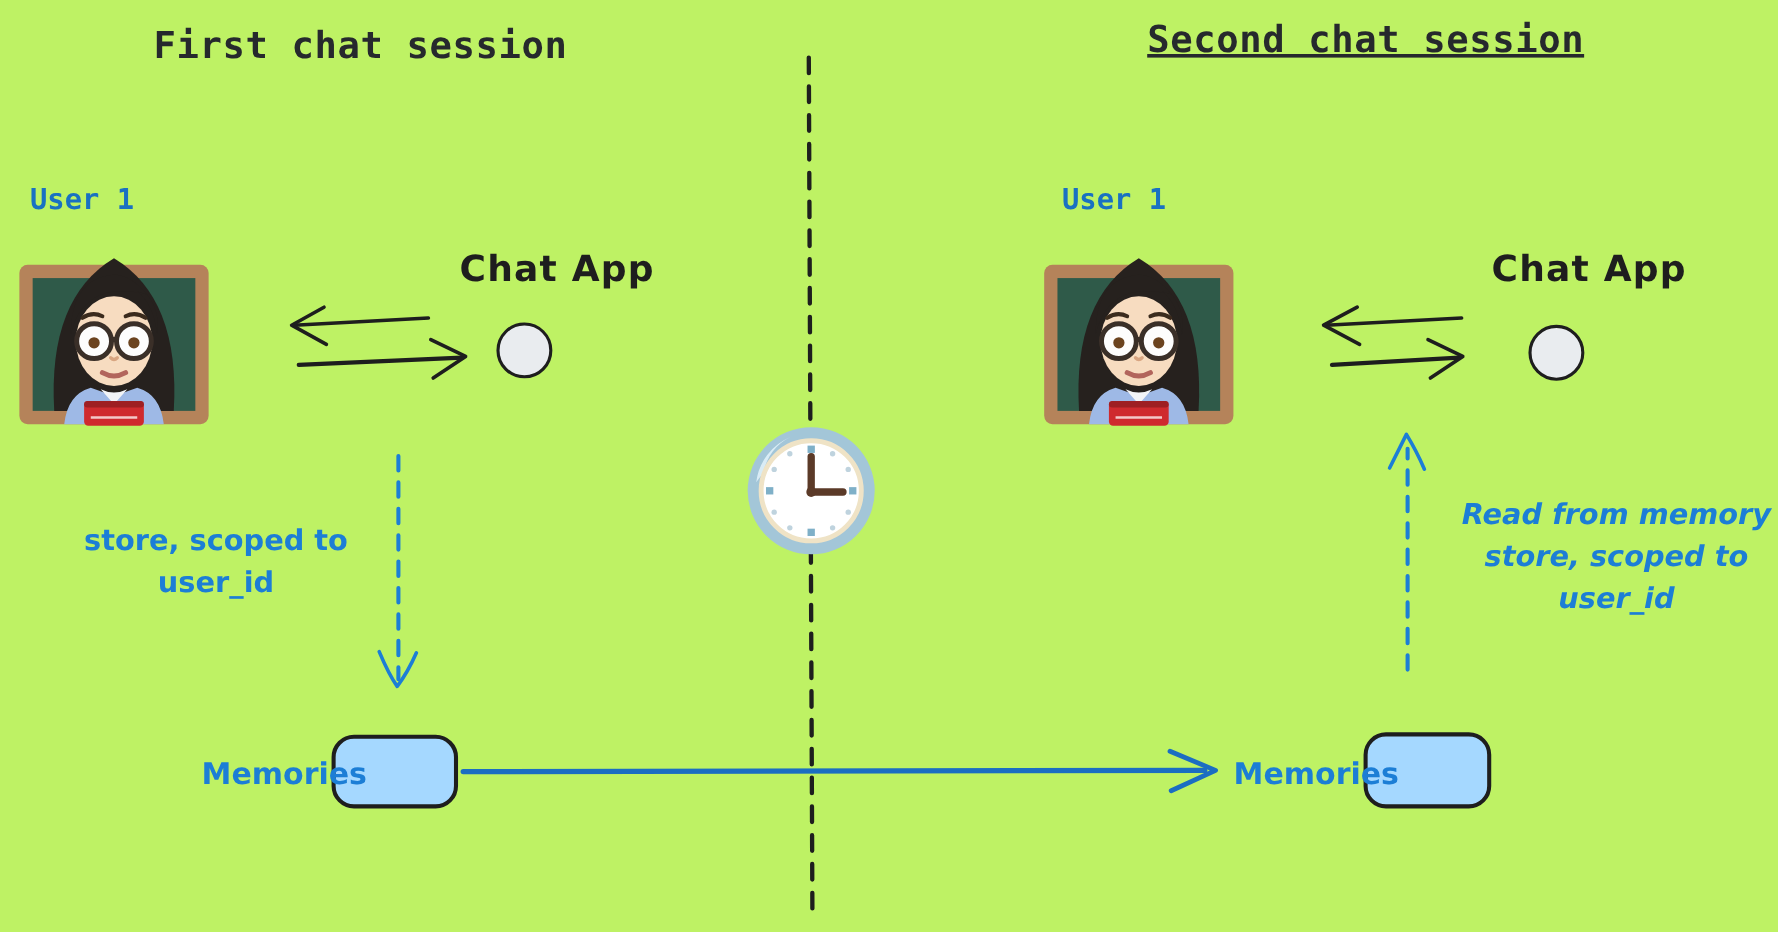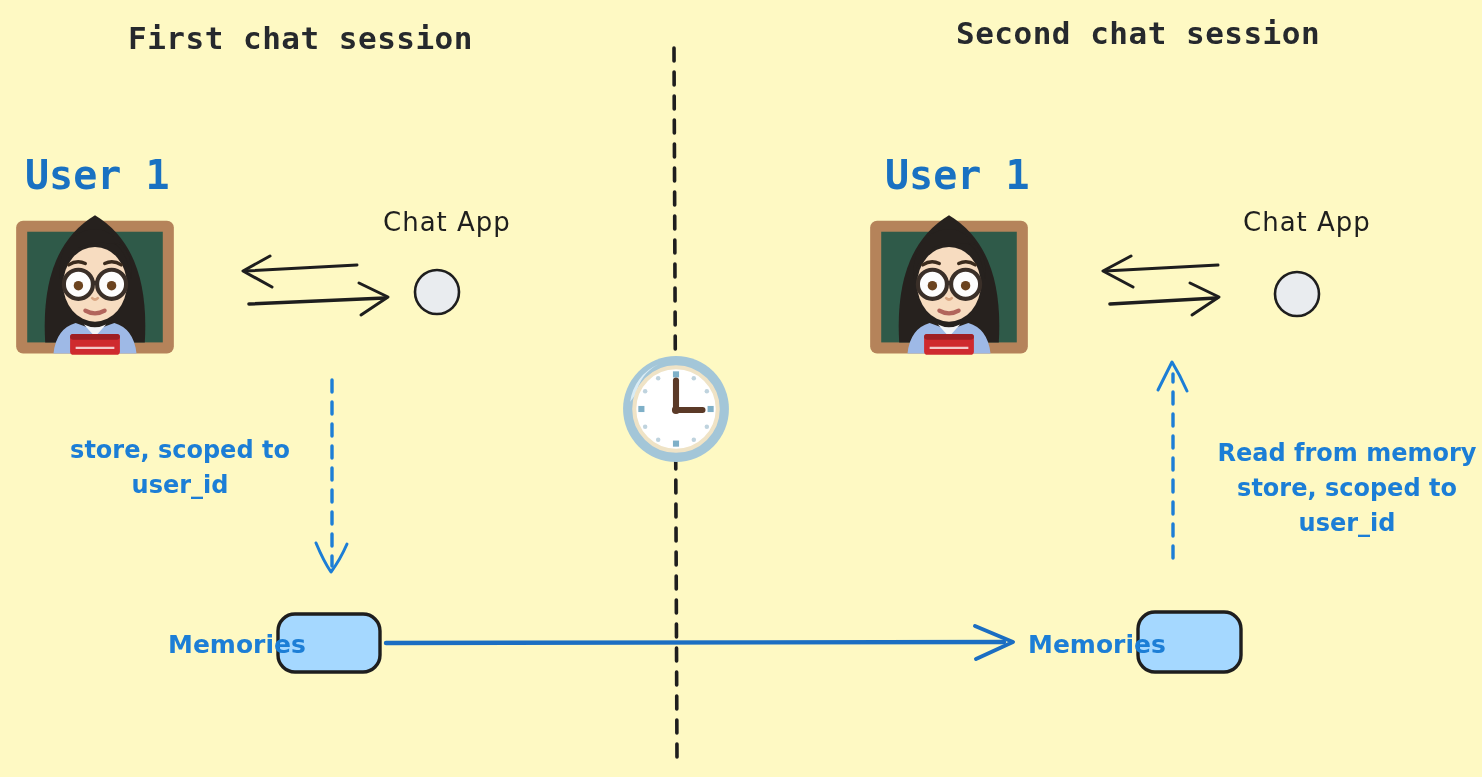--- a/index.html
+++ b/index.html
@@ -1,44 +1,44 @@
 <!DOCTYPE html>
 <html><head>
 <meta charset="utf-8">
 <style>
   html,body{margin:0;padding:0;background:#ffffff;}
   #stage{
     position:relative;
     width:1482px;height:777px;
-    background:#fef9c3;
+    background:#bef264;
     overflow:hidden;
     font-family:"DejaVu Sans",sans-serif;
   }
   .abs{position:absolute;}
   .session-title{
     font-family:"DejaVu Sans Mono","Liberation Mono",monospace;
     font-weight:bold;
     font-size:31px;
     color:#26292d;
     letter-spacing:.5px;
     white-space:nowrap;
   }
   .user-label{
     font-family:"DejaVu Sans Mono","Liberation Mono",monospace;
     font-weight:bold;
-    font-size:40px;
+    font-size:24px;
     color:#1971c2;
     white-space:nowrap;
   }
   .hand{
     font-family:"DejaVu Sans","Liberation Sans",sans-serif;
     color:#1e1e1e;
     white-space:nowrap;
   }
-  .chat-app-label{font-size:26px;font-weight:400;letter-spacing:1px;}
+  .chat-app-label{font-size:30px;font-weight:700;letter-spacing:1px;}
   .annotation{
     font-size:24px;font-weight:600;
     color:#1c7ed6;
     text-align:center;
     line-height:35px;
     white-space:nowrap;
   }
   .memories-label{
     font-size:25px;font-weight:600;
     color:#1c7ed6;
@@ -88,21 +88,21 @@
       <path d="M1218 265 L1105 271" stroke-width="3"></path>
       <path d="M1131 256 L1103 271 L1133 287" stroke-width="3"></path>
       <path d="M1110 304 L1216 298" stroke-width="3.6"></path>
       <path d="M1190 283 L1219 297 L1192 315" stroke-width="3"></path>
     </g>
 
     <circle cx="1297" cy="294" r="22" fill="#e9ecef" stroke="#1e1e1e" stroke-width="2.6"></circle>
   </svg>
 
   <div class="abs session-title" style="left:128px;top:20px;">First chat session</div>
-  <div class="abs session-title" style="left:956px;top:15px;">Second chat session</div>
+  <div class="abs session-title" style="left:956px;top:15px;text-decoration:underline;">Second chat session</div>
 
   <div class="abs user-label" style="left:25px;top:152px;">User 1</div>
 
   <svg class="abs" style="left:12px;top:193px;" width="166" height="166" viewBox="0 0 120 120">
     <rect x="3" y="20" width="114" height="96" rx="5" fill="#b5835a"></rect>
     <rect x="11" y="28" width="98" height="80" fill="#2f5a49"></rect>
     <path d="M24 108 Q20 40 60 16 Q100 40 96 108 Z" fill="#26211e"></path>
     <ellipse cx="60" cy="66" rx="23" ry="27" fill="#f7dcc0"></ellipse>
     <path d="M34 62 Q34 28 60 26 Q70 26 80 38 Q64 34 52 38 Q38 44 34 62 Z" fill="#26211e"></path>
     <path d="M80 38 Q88 48 86 62 Q84 44 74 36 Z" fill="#26211e"></path>
@@ -151,21 +151,21 @@
     <path d="M53 85 Q60 89 67 85" stroke="#b2655c" stroke-width="3" fill="none" stroke-linecap="round"></path>
     <path d="M30 116 Q32 98 46 94 L60 99 L74 94 Q88 98 90 116 Z" fill="#9eb9e6"></path>
     <path d="M52 95 L60 104 L68 95 Q60 99 52 95 Z" fill="#f2f4f7"></path>
     <rect x="42" y="102" width="36" height="15" rx="2.5" fill="#cf2a2e"></rect>
     <rect x="42" y="102" width="36" height="4" rx="2" fill="#9e1f23"></rect>
     <line x1="46" y1="112" x2="74" y2="112" stroke="#f3c9c9" stroke-width="1.6"></line>
   </svg>
 
   <div class="abs hand chat-app-label" style="left:1243px;top:207px;">Chat App</div>
 
-  <div class="abs annotation" style="left:1213px;top:436px;width:268px;">
+  <div class="abs annotation" style="left:1213px;top:412px;width:268px;font-style:italic;">
     <div>Read from memory</div>
     <div>store, scoped to</div>
     <div>user_id</div>
   </div>
 
   <div class="abs hand memories-label" style="left:1028px;top:630px;">Memories</div>
 
   <svg class="abs" style="left:620px;top:353px;" width="112" height="112" viewBox="0 0 110 110">
     <circle cx="55" cy="55" r="52" fill="#a3c6d8"></circle>
     <path d="M10 48 A46 46 0 0 1 38 11 A40 40 0 0 0 16 40 Z" fill="#d9ecf5"></path>

